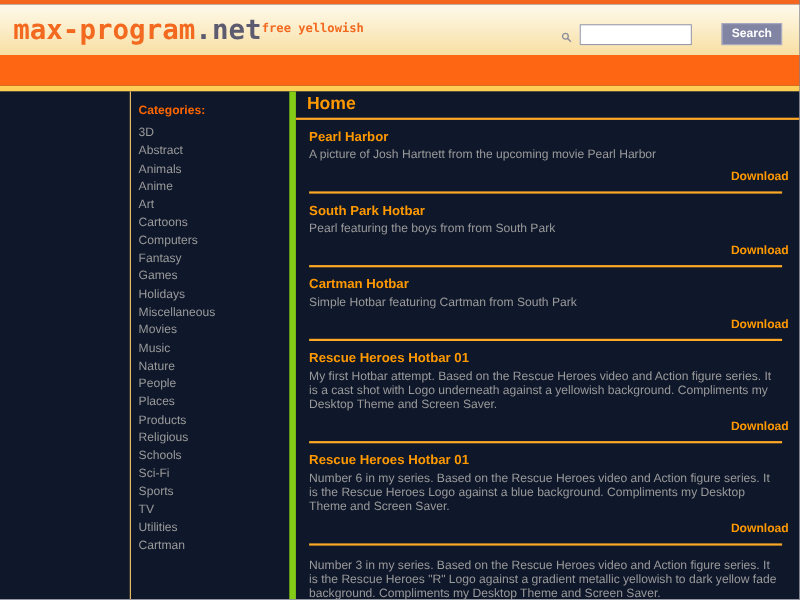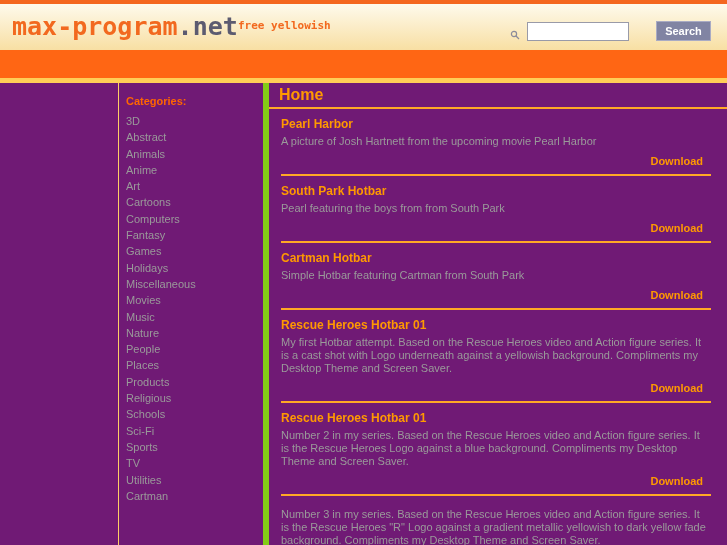--- a/index.html
+++ b/index.html
@@ -1,19 +1,19 @@
 <!DOCTYPE html>
 <html><head>
 <meta charset="utf-8">
 <style>
   * { margin:0; padding:0; box-sizing:border-box; }
   html,body { background:#ffffff; }
   .page {
     position:relative; width:727px; height:545px; overflow:hidden;
-    background:#701a75; font-family:"Liberation Sans", sans-serif;
+    background:#0f172a; font-family:"Liberation Sans", sans-serif;
   }
 
   
   .topbar { height:4px; background:#f4671f; }
   .header {
     position:relative; height:46px;
     background:linear-gradient(#fefaec, #f8dfa3);
   }
   .logo { position:absolute; left:12px; top:8px; font-family:"DejaVu Sans Mono", monospace;
     font-weight:bold; font-size:25px; letter-spacing:0px; cursor:pointer; }
@@ -38,21 +38,21 @@
   .cat-title { color:#ff6600; font-weight:bold; font-size:11px; margin-bottom:6px; }
   .cat-item { color:#9a9a9a; font-size:11px; line-height:16.3px; cursor:pointer; }
 
   .content { flex:1; overflow:hidden; }
   .breadcrumb { padding:5px 0 6px 10px; color:#ff9900; font-weight:bold; font-size:16px;
     line-height:13px; border-bottom:2px solid #ffa826; }
   .dl-item { padding:8px 0 0 0; }
   .item-title { margin-left:12px; color:#ff9900; font-weight:bold; font-size:12px;
     line-height:14px; cursor:pointer; }
   .item-desc { margin:4px 17px 0 12px; color:#9a9a9a; font-size:11px; line-height:13px; }
-  .item-dl-row { margin-top:3px; text-align:right; padding-right:24px; }
+  .item-dl-row { margin-top:3px; text-align:right; padding-right:10px; }
   .dl-link { color:#ff9900; font-weight:bold; font-size:11px; line-height:12px;
     text-decoration:none; cursor:pointer; }
   .item-sep { height:2px; background:#ffa826; margin:5px 16px 0 12px; }
 </style>
 </head>
 <body>
 
 <div class="page">
 
   <div class="topbar"></div>
@@ -168,21 +168,21 @@
     <div class="item-title">Rescue Heroes Hotbar 01</div>
     <div class="item-desc">My first Hotbar attempt. Based on the Rescue Heroes video and Action figure series. It is a cast shot with Logo underneath against a yellowish background. Compliments my Desktop Theme and Screen Saver.</div>
     <div class="item-dl-row">
       <a class="dl-link">Download</a>
     </div>
     <div class="item-sep"></div>
   </div>
 
   <div class="dl-item">
     <div class="item-title">Rescue Heroes Hotbar 01</div>
-    <div class="item-desc">Number 2 in my series. Based on the Rescue Heroes video and Action figure series. It is the Rescue Heroes Logo against a blue background. Compliments my Desktop Theme and Screen Saver.</div>
+    <div class="item-desc">Number 6 in my series. Based on the Rescue Heroes video and Action figure series. It is the Rescue Heroes Logo against a blue background. Compliments my Desktop Theme and Screen Saver.</div>
     <div class="item-dl-row">
       <a class="dl-link">Download</a>
     </div>
     <div class="item-sep"></div>
   </div>
 
   <div class="dl-item">
     <div class="item-desc">Number 3 in my series. Based on the Rescue Heroes video and Action figure series. It is the Rescue Heroes "R" Logo against a gradient metallic yellowish to dark yellow fade background. Compliments my Desktop Theme and Screen Saver.</div>
 
   </div>

